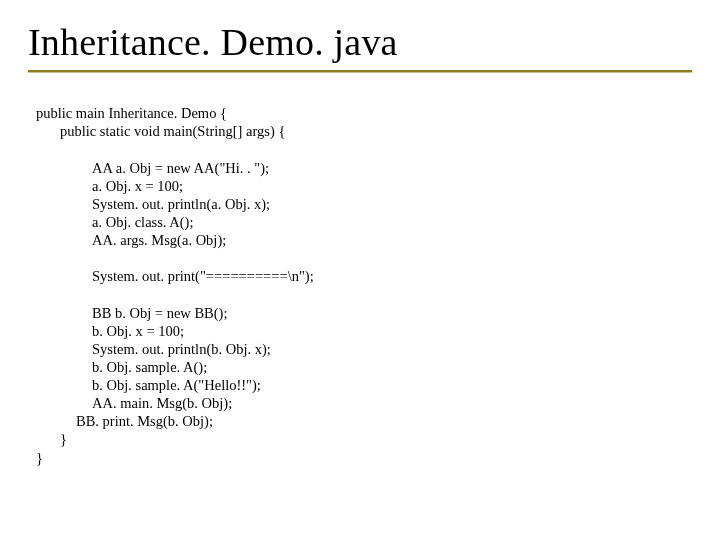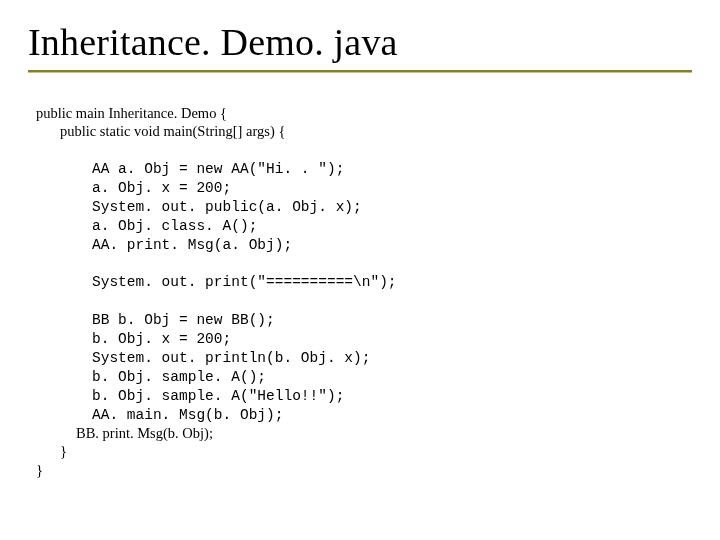--- a/index.html
+++ b/index.html
@@ -33,44 +33,44 @@
     box-shadow: 0 1px 0 #c8c090;
   }
   .code {
     font-family: "Times New Roman", Times, serif;
     font-size: 14.5px;
     line-height: 1.25;
     white-space: pre;
     margin-left: 8px;
   }
   .ind1 { padding-left: 24px; }
-  .ind2 { padding-left: 56px; font-family: Liberation Mono, monospace; }
+  .ind2 { padding-left: 56px; }
   .ind1b { padding-left: 40px; font-family: Liberation Serif, serif; }
 </style>
 </head>
 <body>
 
 <div class="slide">
   <h1 class="title">Inheritance. Demo. java</h1>
   <div class="rule"></div>
 
   <div class="code">
 <span>public main Inheritance. Demo {</span>
 <span class="ind1">public static void main(String[] args) {</span>
 
 <span class="ind2">AA a. Obj = new AA("Hi. . ");</span>
-<span class="ind2">a. Obj. x = 200;</span>
-<span class="ind2">System. out. public(a. Obj. x);</span>
+<span class="ind2">a. Obj. x = 100;</span>
+<span class="ind2">System. out. println(a. Obj. x);</span>
 <span class="ind2">a. Obj. class. A();</span>
-<span class="ind2">AA. print. Msg(a. Obj);</span>
+<span class="ind2">AA. args. Msg(a. Obj);</span>
 
 <span class="ind2">System. out. print("==========\n");</span>
 
 <span class="ind2">BB b. Obj = new BB();</span>
-<span class="ind2">b. Obj. x = 200;</span>
+<span class="ind2">b. Obj. x = 100;</span>
 <span class="ind2">System. out. println(b. Obj. x);</span>
 <span class="ind2">b. Obj. sample. A();</span>
 <span class="ind2">b. Obj. sample. A("Hello!!");</span>
 <span class="ind2">AA. main. Msg(b. Obj);</span>
 <span class="ind1b">BB. print. Msg(b. Obj);</span>
 <span class="ind1">}</span>
 <span>}</span>
   </div>
 </div>
 

